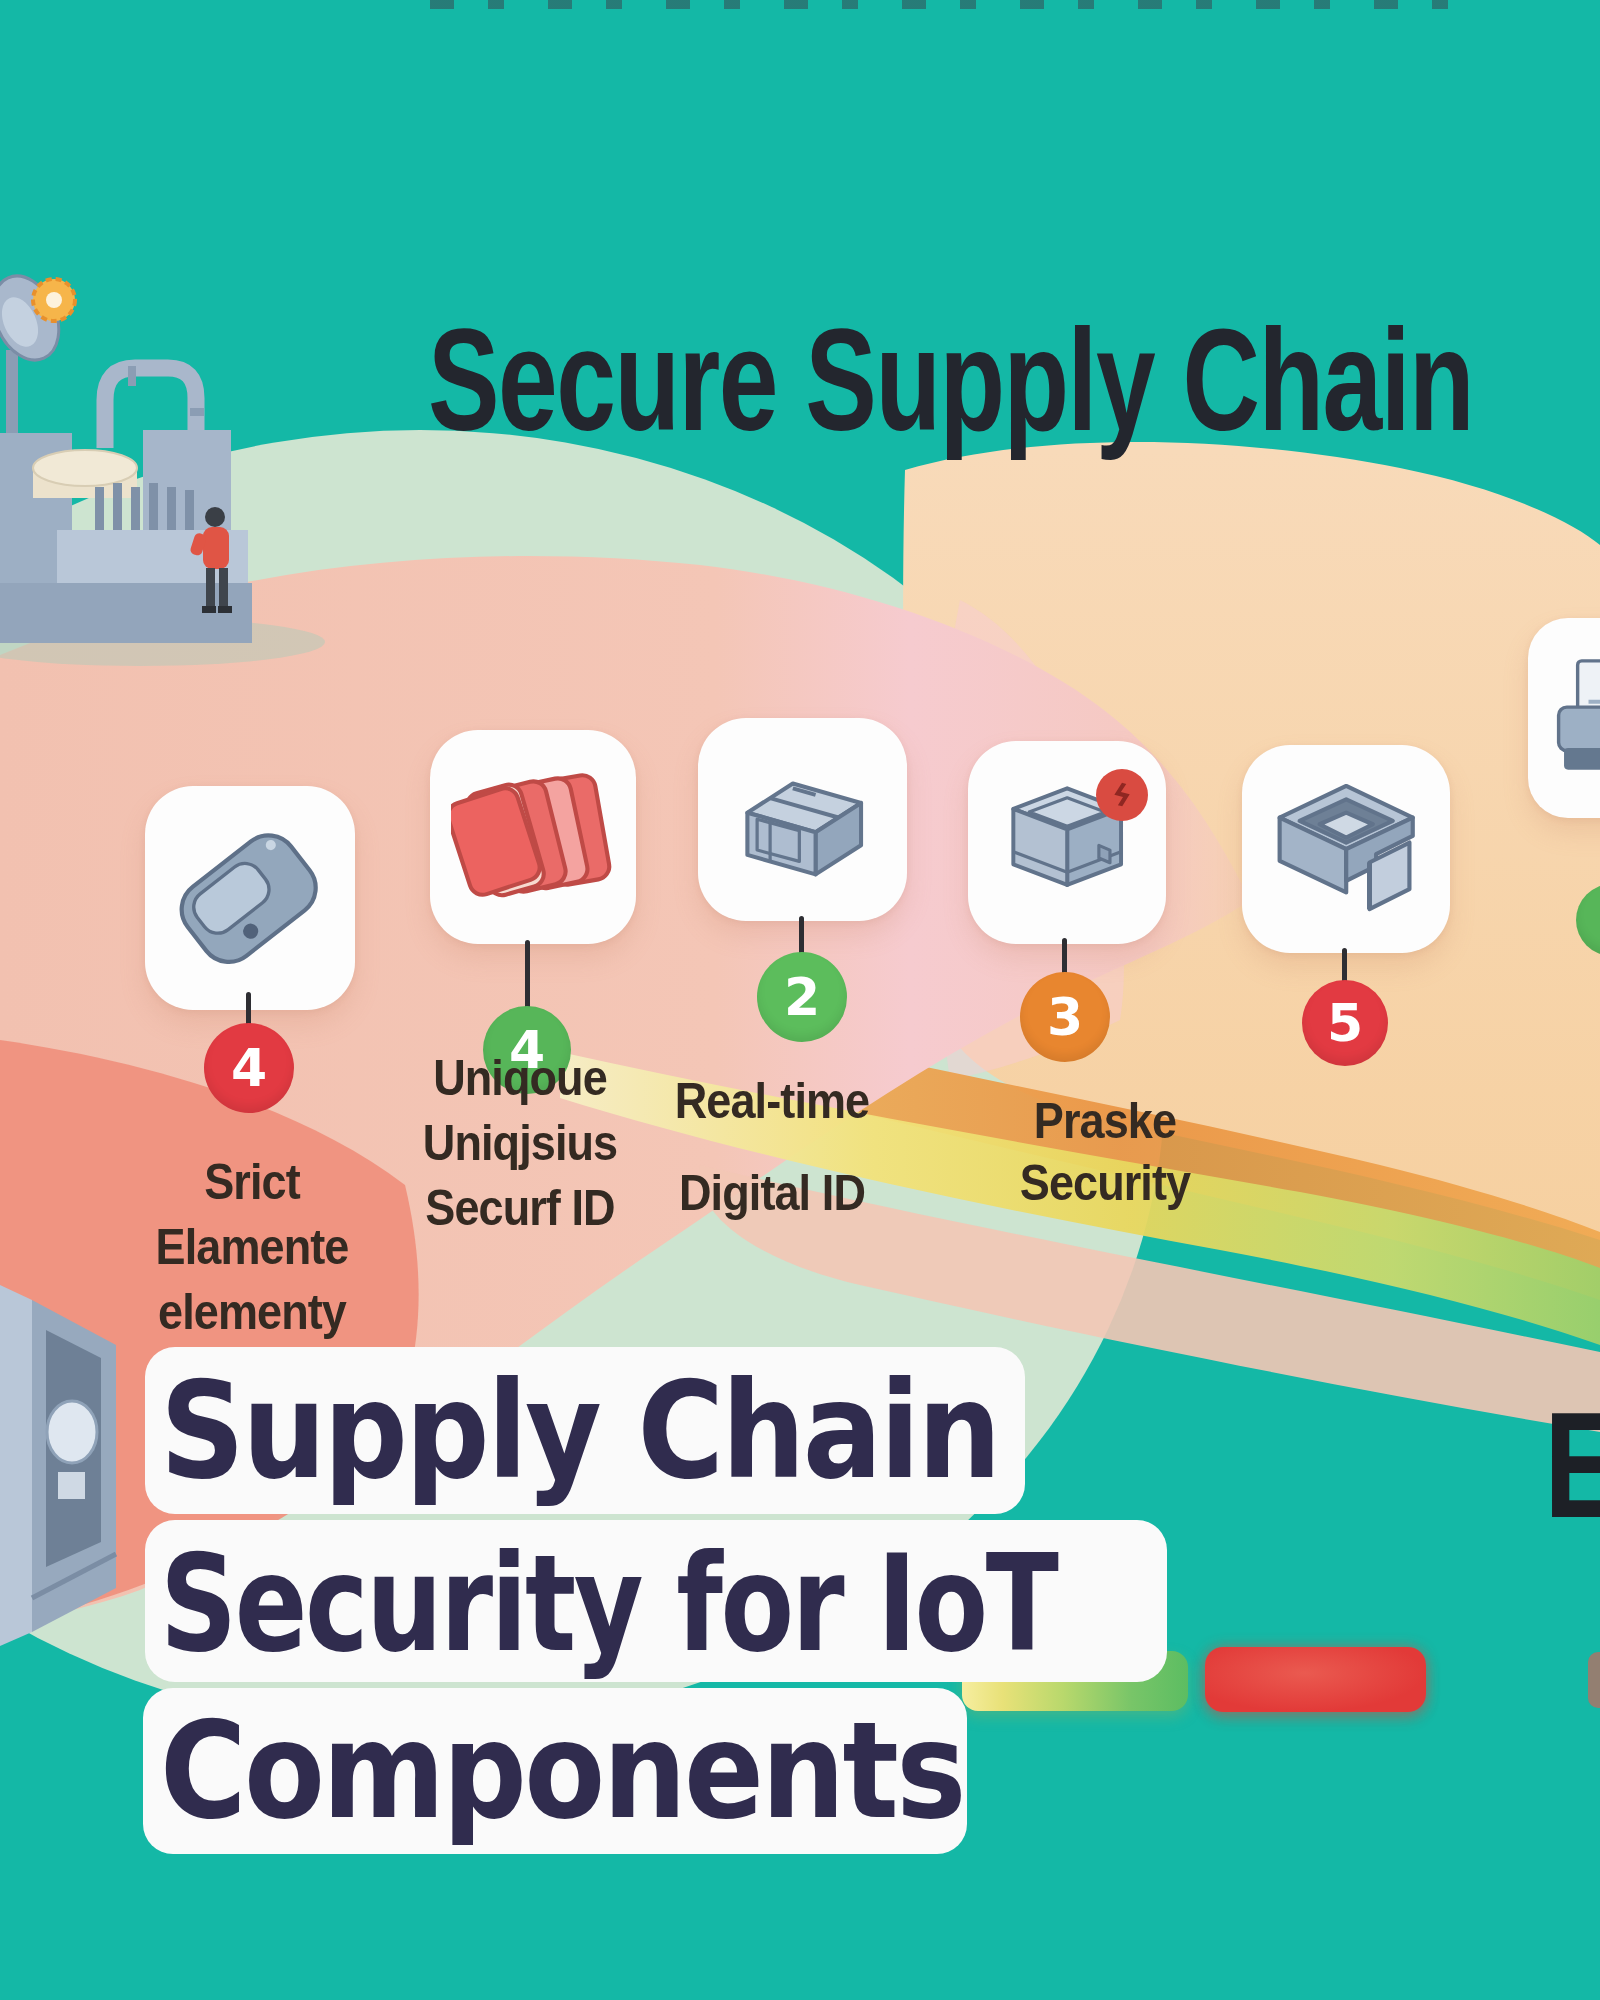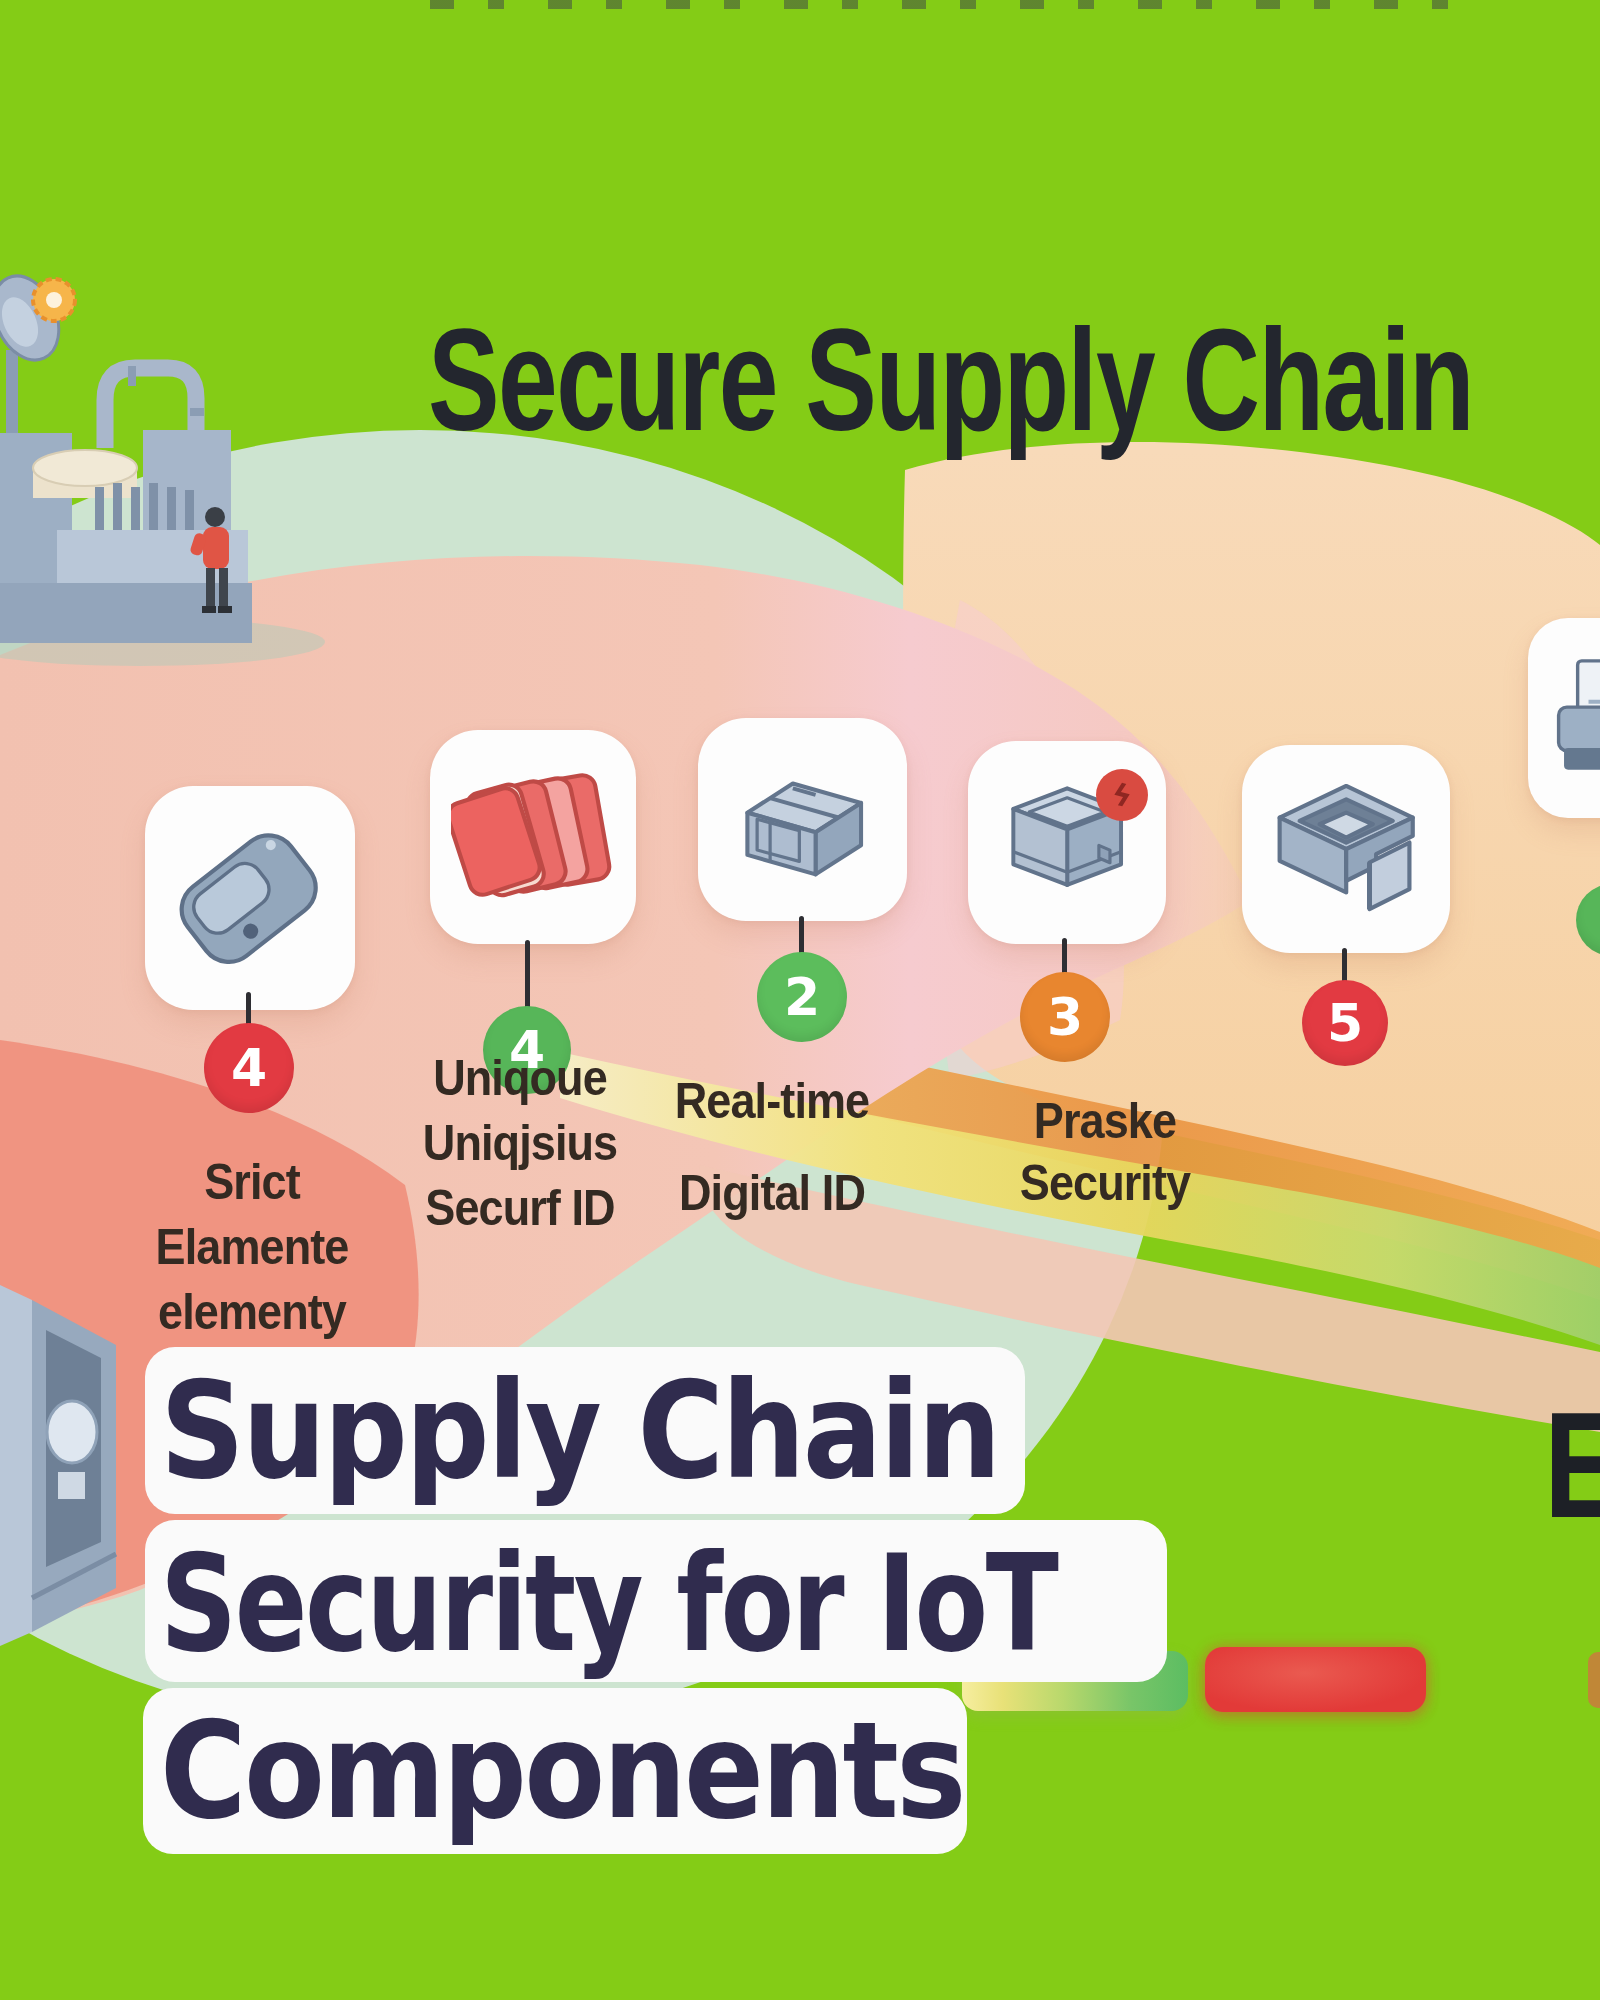--- a/index.html
+++ b/index.html
@@ -1,16 +1,16 @@
 <!DOCTYPE html>
 <html><head>
 <meta charset="utf-8">
 <style>
   html,body{margin:0;padding:0;background:#ffffff;}
-  .stage{position:relative;width:1600px;height:2000px;overflow:hidden;background:#84cc16;
+  .stage{position:relative;width:1600px;height:2000px;overflow:hidden;background:#14b8a6;
          font-family:"Liberation Sans",sans-serif;}
   .bg{position:absolute;left:0;top:0;width:1600px;height:2000px;}
   
   .top-frag{position:absolute;left:430px;top:0;width:1050px;height:9px;opacity:.5;
     background:repeating-linear-gradient(90deg,#3a3f49 0 24px,transparent 24px 58px,#3a3f49 58px 74px,transparent 74px 118px);}
   
   .title{position:absolute;left:428px;top:308px;font-weight:700;font-size:145px;line-height:1;
     letter-spacing:-2px;color:#23262e;transform:scaleX(.74);transform-origin:left top;white-space:nowrap;}
   
   .card{position:absolute;background:#fdfdfd;border-radius:48px;

